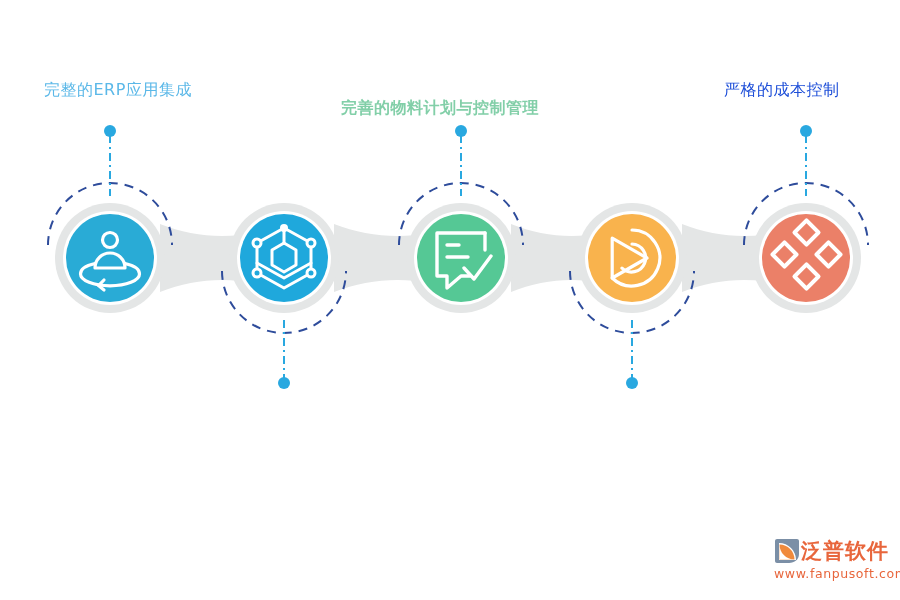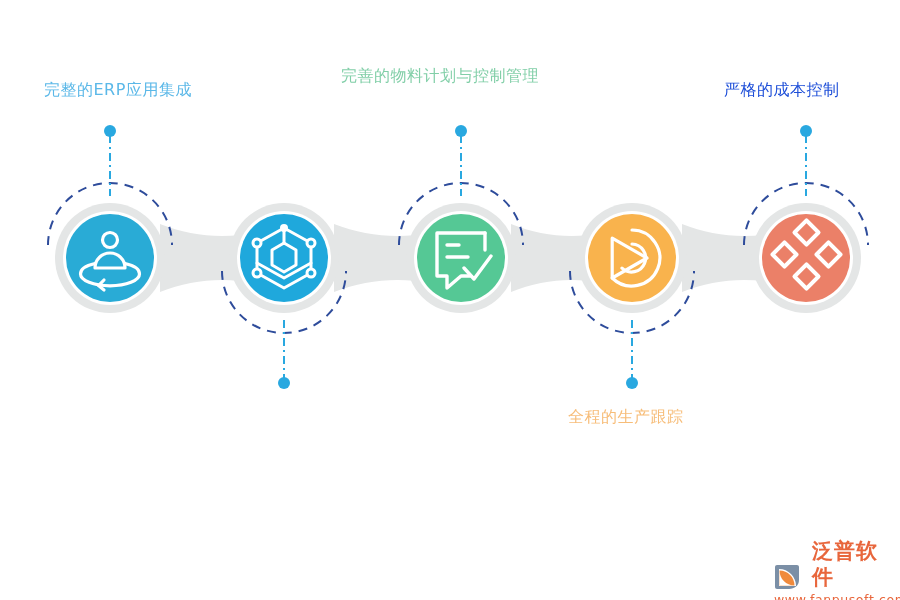--- a/index.html
+++ b/index.html
@@ -21,21 +21,21 @@
     font-family:"DejaVu Sans","Liberation Sans",sans-serif;
   }
 
   
   .logo-block{
     position:absolute;
     left:774px;top:538px;
     width:118px;height:50px;
   }
   .logo-row{
-    display:flex;align-items:flex-end;gap:12px;
+    display:flex;align-items:flex-end;gap:1px;
   }
   .logo-mark{
     width:26px;height:26px;position:relative;flex:0 0 auto;
   }
   .logo-text{
     font-size:21px;
     color:#E8663C;
     font-weight:bold;
     letter-spacing:1px;
     line-height:26px;
@@ -152,22 +152,21 @@
 
     <g fill="none" stroke="#ffffff" stroke-width="4" stroke-linejoin="round">
       <rect x="798" y="224" width="17" height="17" transform="rotate(45 806.5 232.5)"></rect>
       <rect x="776" y="246" width="17" height="17" transform="rotate(45 784.5 254.5)"></rect>
       <rect x="820" y="246" width="17" height="17" transform="rotate(45 828.5 254.5)"></rect>
       <rect x="798" y="268" width="17" height="17" transform="rotate(45 806.5 276.5)"></rect>
     </g>
   </svg>
 
   <div class="label" style="left:44px;top:80px;color:#5BB8E8;">完整的ERP应用集成</div>
-  <div class="label" style="left:341px;top:66px;color:#82CFA8;">完善的物料计划与控制管理</div>
-  <div class="label" style="left:568px;top:407px;color:#F7BD79;">全程的生产跟踪</div>
+  <div class="label" style="left:341px;top:98px;color:#82CFA8;font-weight:bold;">完善的物料计划与控制管理</div>
   <div class="label" style="left:724px;top:80px;color:#1d4ed8;">严格的成本控制</div>
 
   <div class="logo-block">
     <div class="logo-row">
       <span class="logo-mark">
         <svg viewBox="0 0 26 26" width="26" height="26">
           <path d="M 3 1 L 23 1 C 24.1 1 25 1.9 25 3 L 25 16 C 25 21.5 20.5 25 15 25 L 3 25 C 1.9 25 1 24.1 1 23 L 1 3 C 1 1.9 1.9 1 3 1 Z" fill="#7B8FA6"></path>
           <path d="M 22 22 C 22 12.6 14.4 5 5 5 L 5 22 Z" fill="#ffffff"></path>
           <path d="M 20.5 21.5 C 20.5 13.2 13.8 6.5 5.5 6.5 L 5.5 21.5 Z" fill="#F08A3C"></path>
           <path d="M 20.5 21.5 C 12.2 21.5 5.5 14.8 5.5 6.5 L 5.5 21.5 Z" fill="#ffffff"></path>

